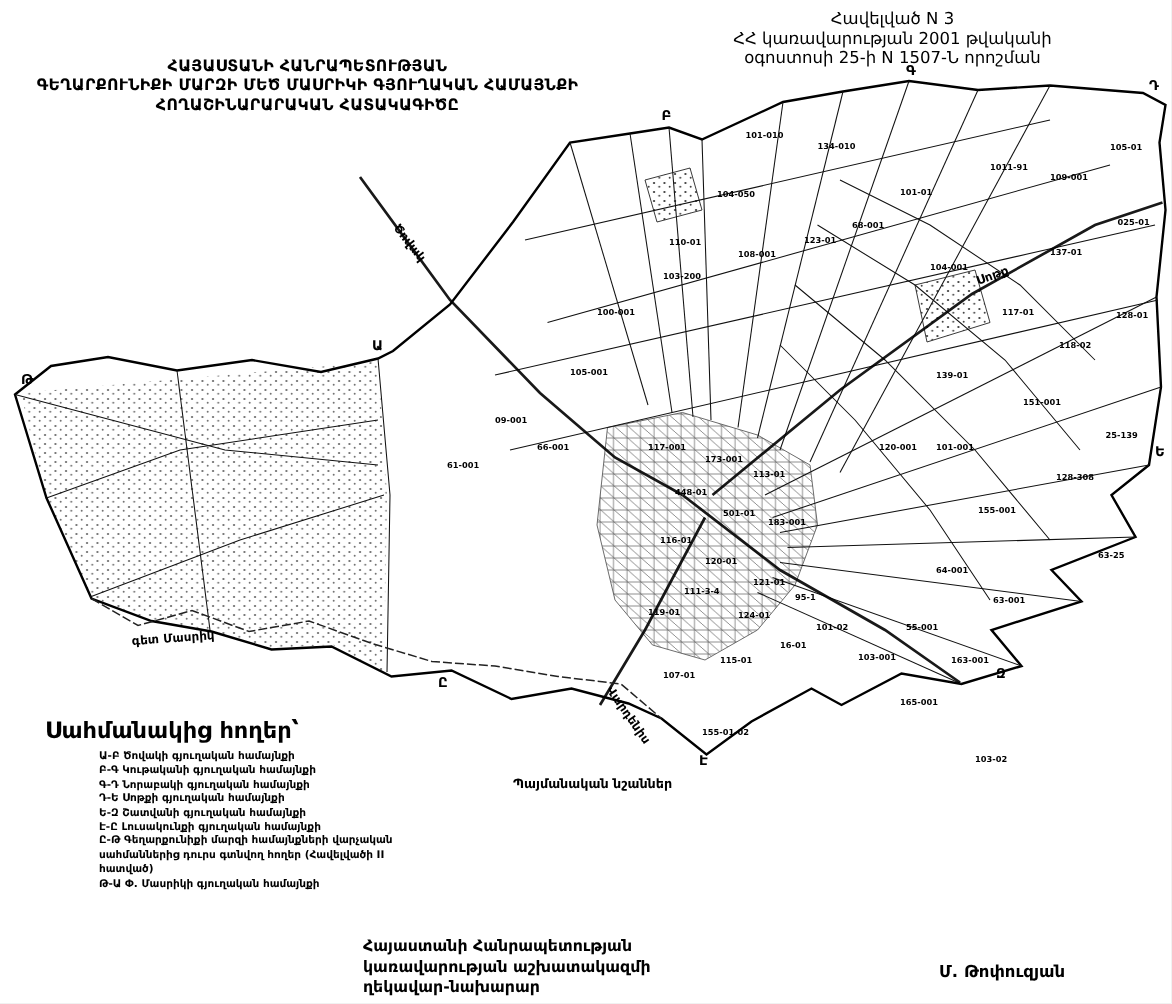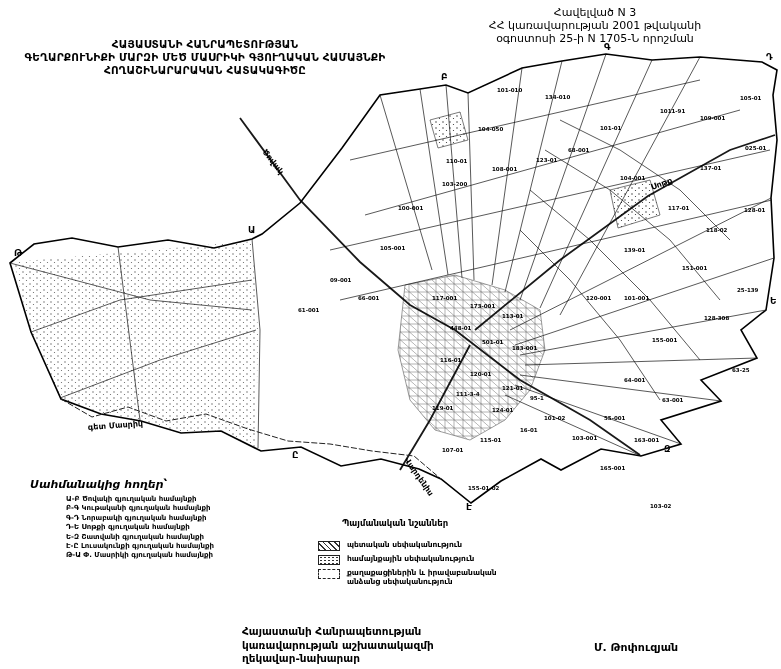--- a/index.html
+++ b/index.html
@@ -9,34 +9,34 @@
   }
   .abs{position:absolute;}
   
   .decree{left:420px;top:6px;width:350px;text-align:center;
     font-size:11px;font-weight:normal;line-height:13px;}
   
   .map-title{left:14px;top:38px;width:382px;text-align:center;
     font-size:10.5px;font-weight:bold;line-height:13px;letter-spacing:.2px;}
   
   .border-legend{left:30px;top:478px;width:242px;}
-  .border-legend .heading{font-size:11px;font-weight:bold;margin-bottom:4px;font-style:italic;}
+  .border-legend .heading{font-size:15px;font-weight:bold;margin-bottom:4px;}
   .border-legend .item{font-size:7px;font-weight:bold;line-height:9.4px;margin-left:36px;}
   
   .signs-legend{left:318px;top:518px;width:225px;}
   .signs-legend .heading{font-size:8.5px;font-weight:bold;margin:0 0 12px 24px;}
   .signs-row{display:flex;align-items:flex-start;margin-bottom:3px;}
   .swatch{width:20px;height:8px;border:1px solid #222;margin-right:7px;flex:none;margin-top:1px;}
   .swatch.hatch{background:repeating-linear-gradient(45deg,#333 0 1px,transparent 1px 4px);}
   .swatch.dots{background-image:radial-gradient(#333 0.7px, transparent 0.9px);background-size:4px 3px;}
   .swatch.dash{border:1px dashed #222;background:#fff;}
   .signs-row .label{font-size:7.5px;font-weight:bold;line-height:9px;max-width:185px;}
   
   .footer{left:242px;top:625px;font-size:10.5px;font-weight:bold;line-height:13.5px;}
-  .signature{left:594px;top:641px;font-size:11px;font-weight:bold;}
+  .signature{left:626px;top:641px;font-size:11px;font-weight:bold;}
   svg text{font-family:"DejaVu Sans",sans-serif;}
 </style>
 </head>
 <body>
 
 <div class="page">
 
   <svg id="map-svg" class="abs" style="left:0;top:0" width="781" height="669" viewBox="0 0 781 669">
       <defs>
         <pattern id="pdots" width="7" height="6" patternUnits="userSpaceOnUse">
@@ -153,58 +153,45 @@
       <text x="14" y="256" font-size="9" font-weight="bold" fill="#000">Թ</text>
       <text x="262" y="152" font-size="8" font-weight="bold" fill="#000" transform="rotate(52 262 152)">Ծովակ</text>
       <text x="404" y="460" font-size="8" font-weight="bold" fill="#000" transform="rotate(55 404 460)">Վարդենիս</text>
       <text x="652" y="190" font-size="8" font-weight="bold" fill="#000" transform="rotate(-20 652 190)">Սոթք</text>
       <text x="88" y="430" font-size="8" font-weight="bold" fill="#000" transform="rotate(-4 88 430)">գետ Մասրիկ</text>
     </svg>
 
   <div class="abs decree">
     <div>Հավելված N 3</div>
     <div>ՀՀ կառավարության 2001 թվականի</div>
-    <div>օգոստոսի 25-ի N 1705-Ն որոշման</div>
+    <div>օգոստոսի 25-ի N 1507-Ն որոշման</div>
   </div>
 
   <div class="abs map-title">
     <div>ՀԱՅԱՍՏԱՆԻ ՀԱՆՐԱՊԵՏՈՒԹՅԱՆ</div>
     <div>ԳԵՂԱՐՔՈՒՆԻՔԻ ՄԱՐԶԻ ՄԵԾ ՄԱՍՐԻԿԻ ԳՅՈՒՂԱԿԱՆ ՀԱՄԱՅՆՔԻ</div>
     <div>ՀՈՂԱՇԻՆԱՐԱՐԱԿԱՆ ՀԱՏԱԿԱԳԻԾԸ</div>
   </div>
 
   <div class="abs border-legend">
     <div class="heading">Սահմանակից հողեր՝</div>
     <div id="border-items">
         <div class="item">Ա-Բ Ծովակի գյուղական համայնքի</div>
         <div class="item">Բ-Գ Կութականի գյուղական համայնքի</div>
         <div class="item">Գ-Դ Նորաբակի գյուղական համայնքի</div>
         <div class="item">Դ-Ե Սոթքի գյուղական համայնքի</div>
         <div class="item">Ե-Զ Շատվանի գյուղական համայնքի</div>
         <div class="item">Է-Ը Լուսակունքի գյուղական համայնքի</div>
+        <div class="item">Ը-Թ Գեղարքունիքի մարզի համայնքների վարչական սահմաններից դուրս գտնվող հողեր (Հավելվածի II հատված)</div>
         <div class="item">Թ-Ա Փ. Մասրիկի գյուղական համայնքի</div>
       </div>
   </div>
 
   <div class="abs signs-legend">
     <div class="heading">Պայմանական նշաններ</div>
-    <div id="signs-items">
-        <div class="signs-row">
-          <span class="swatch hatch"></span>
-          <span class="label">պետական սեփականություն</span>
-        </div>
-        <div class="signs-row">
-          <span class="swatch dots"></span>
-          <span class="label">համայնքային սեփականություն</span>
-        </div>
-        <div class="signs-row">
-          <span class="swatch dash"></span>
-          <span class="label">քաղաքացիներին և իրավաբանական անձանց սեփականություն</span>
-        </div>
-      </div>
   </div>
 
   <div class="abs footer">
     <div>Հայաստանի Հանրապետության</div>
     <div>կառավարության աշխատակազմի</div>
     <div>ղեկավար-նախարար</div>
   </div>
 
   <div class="abs signature">Մ. Թոփուզյան</div>
 

